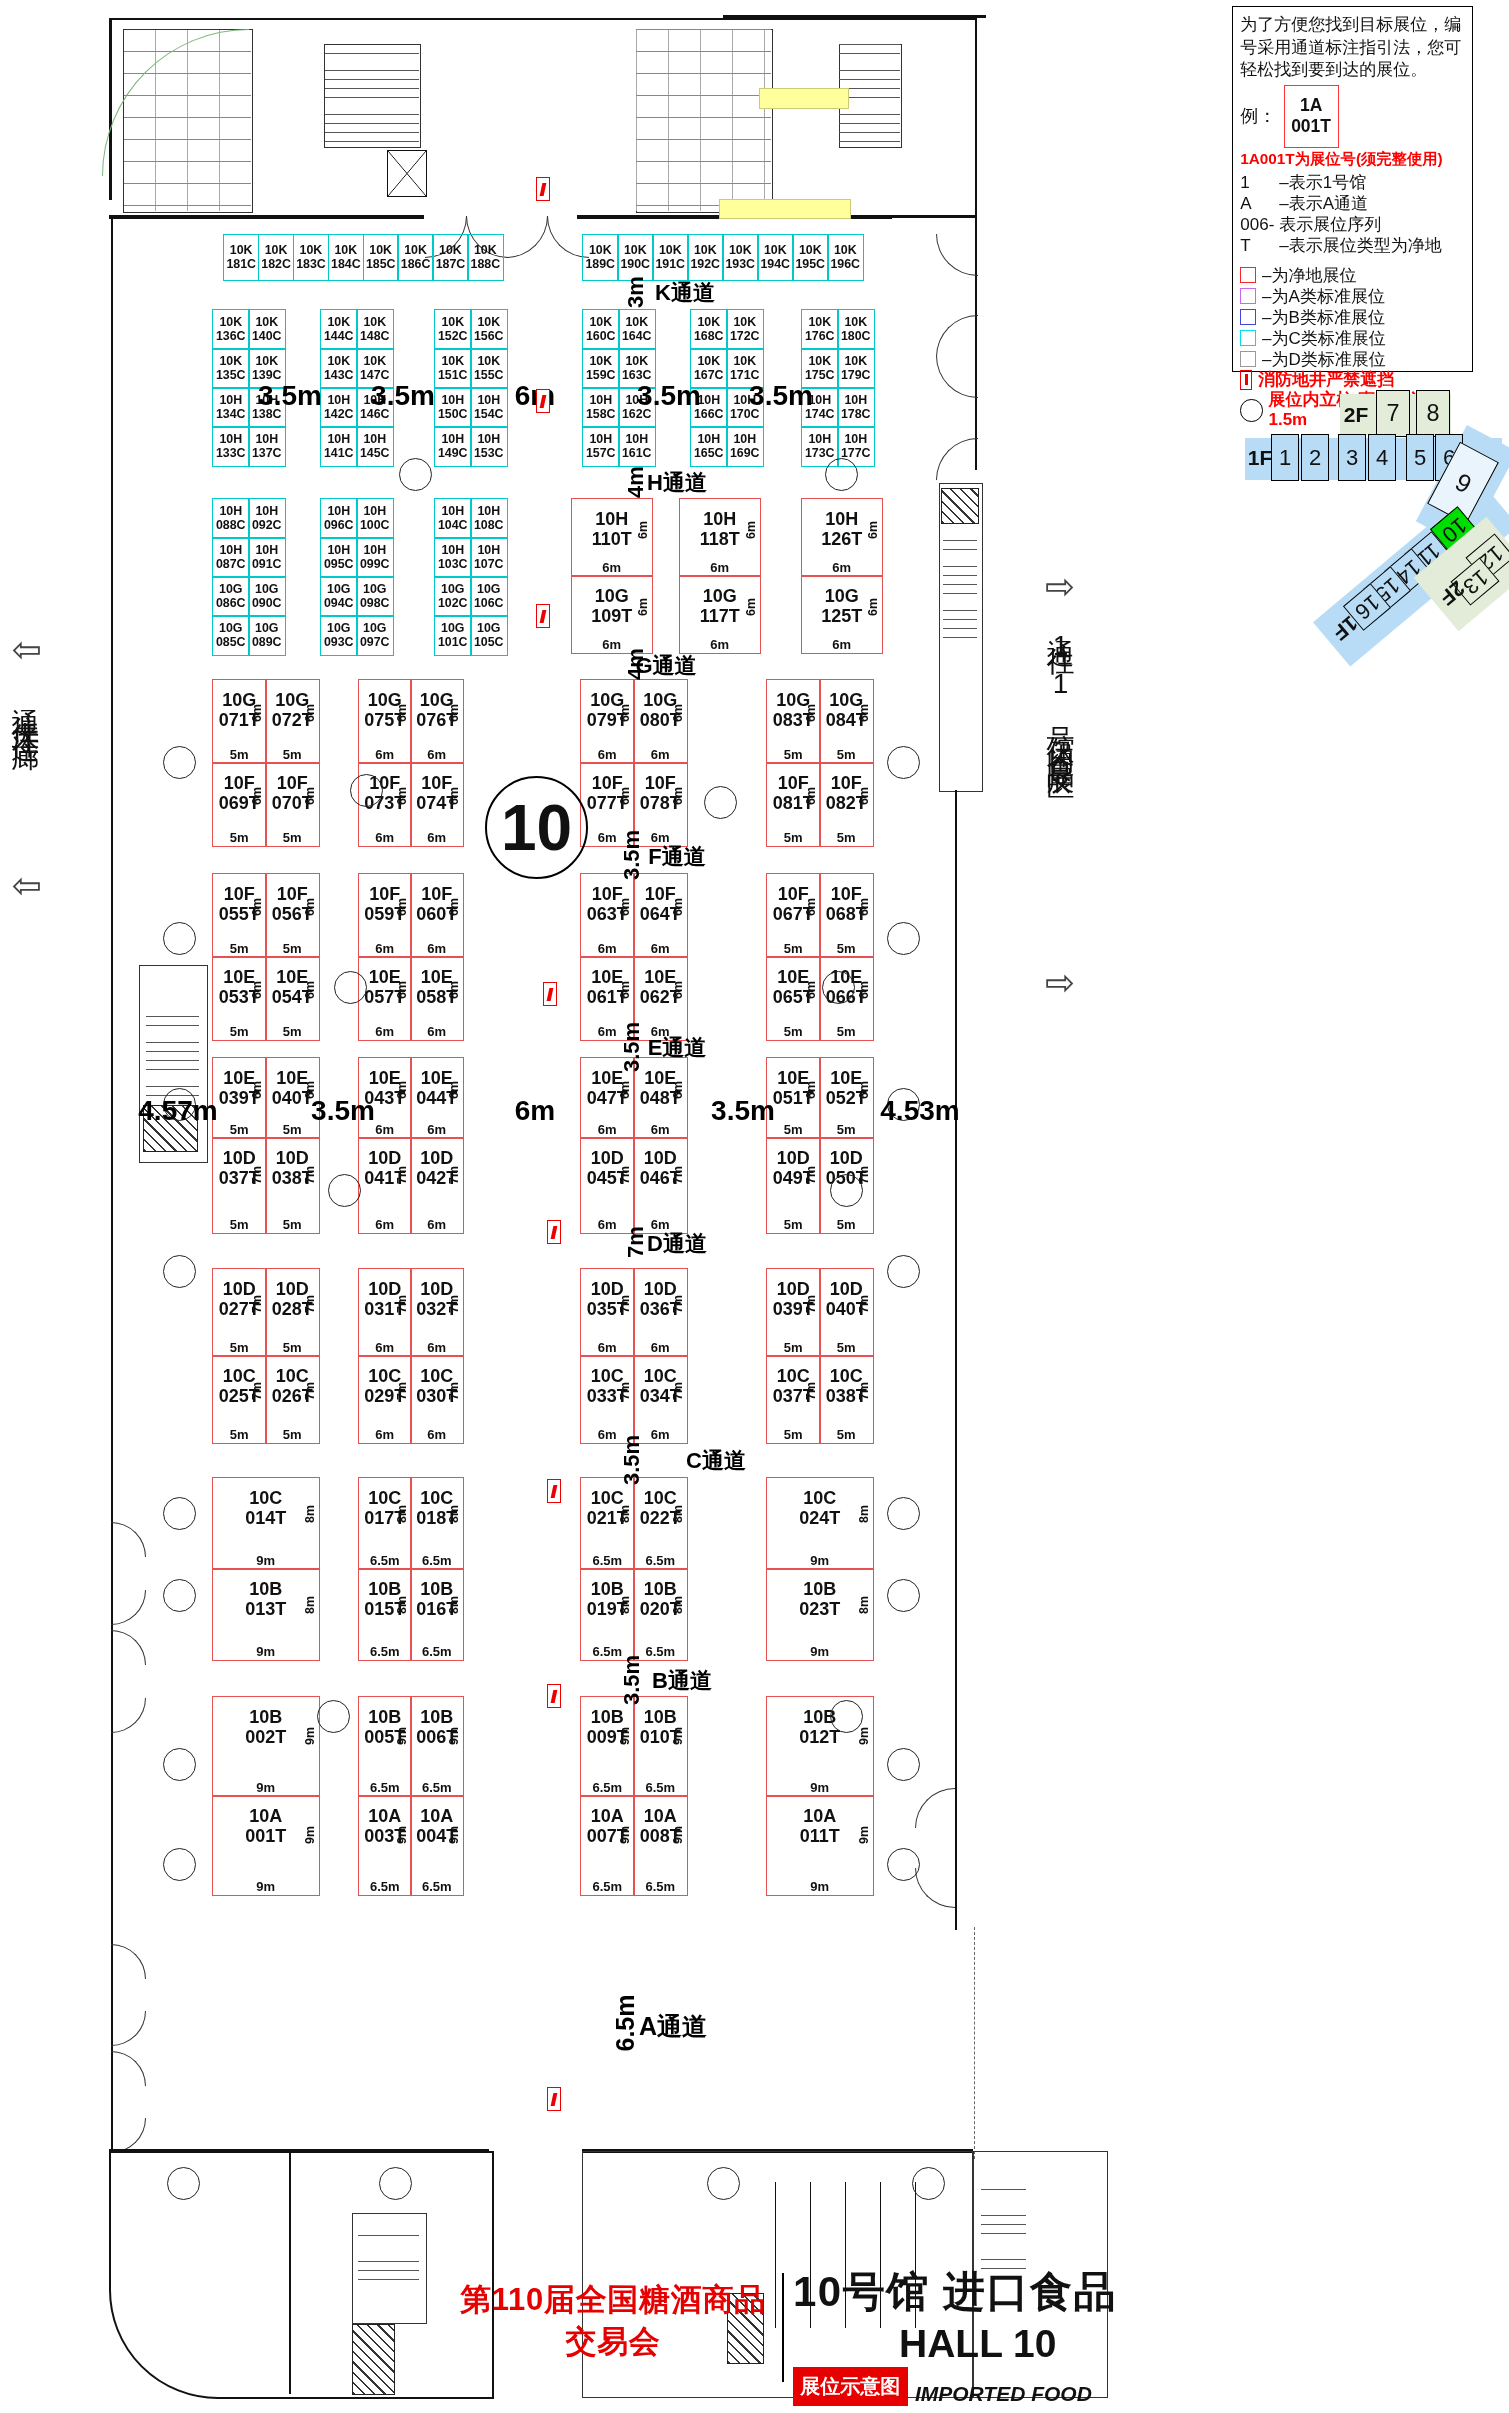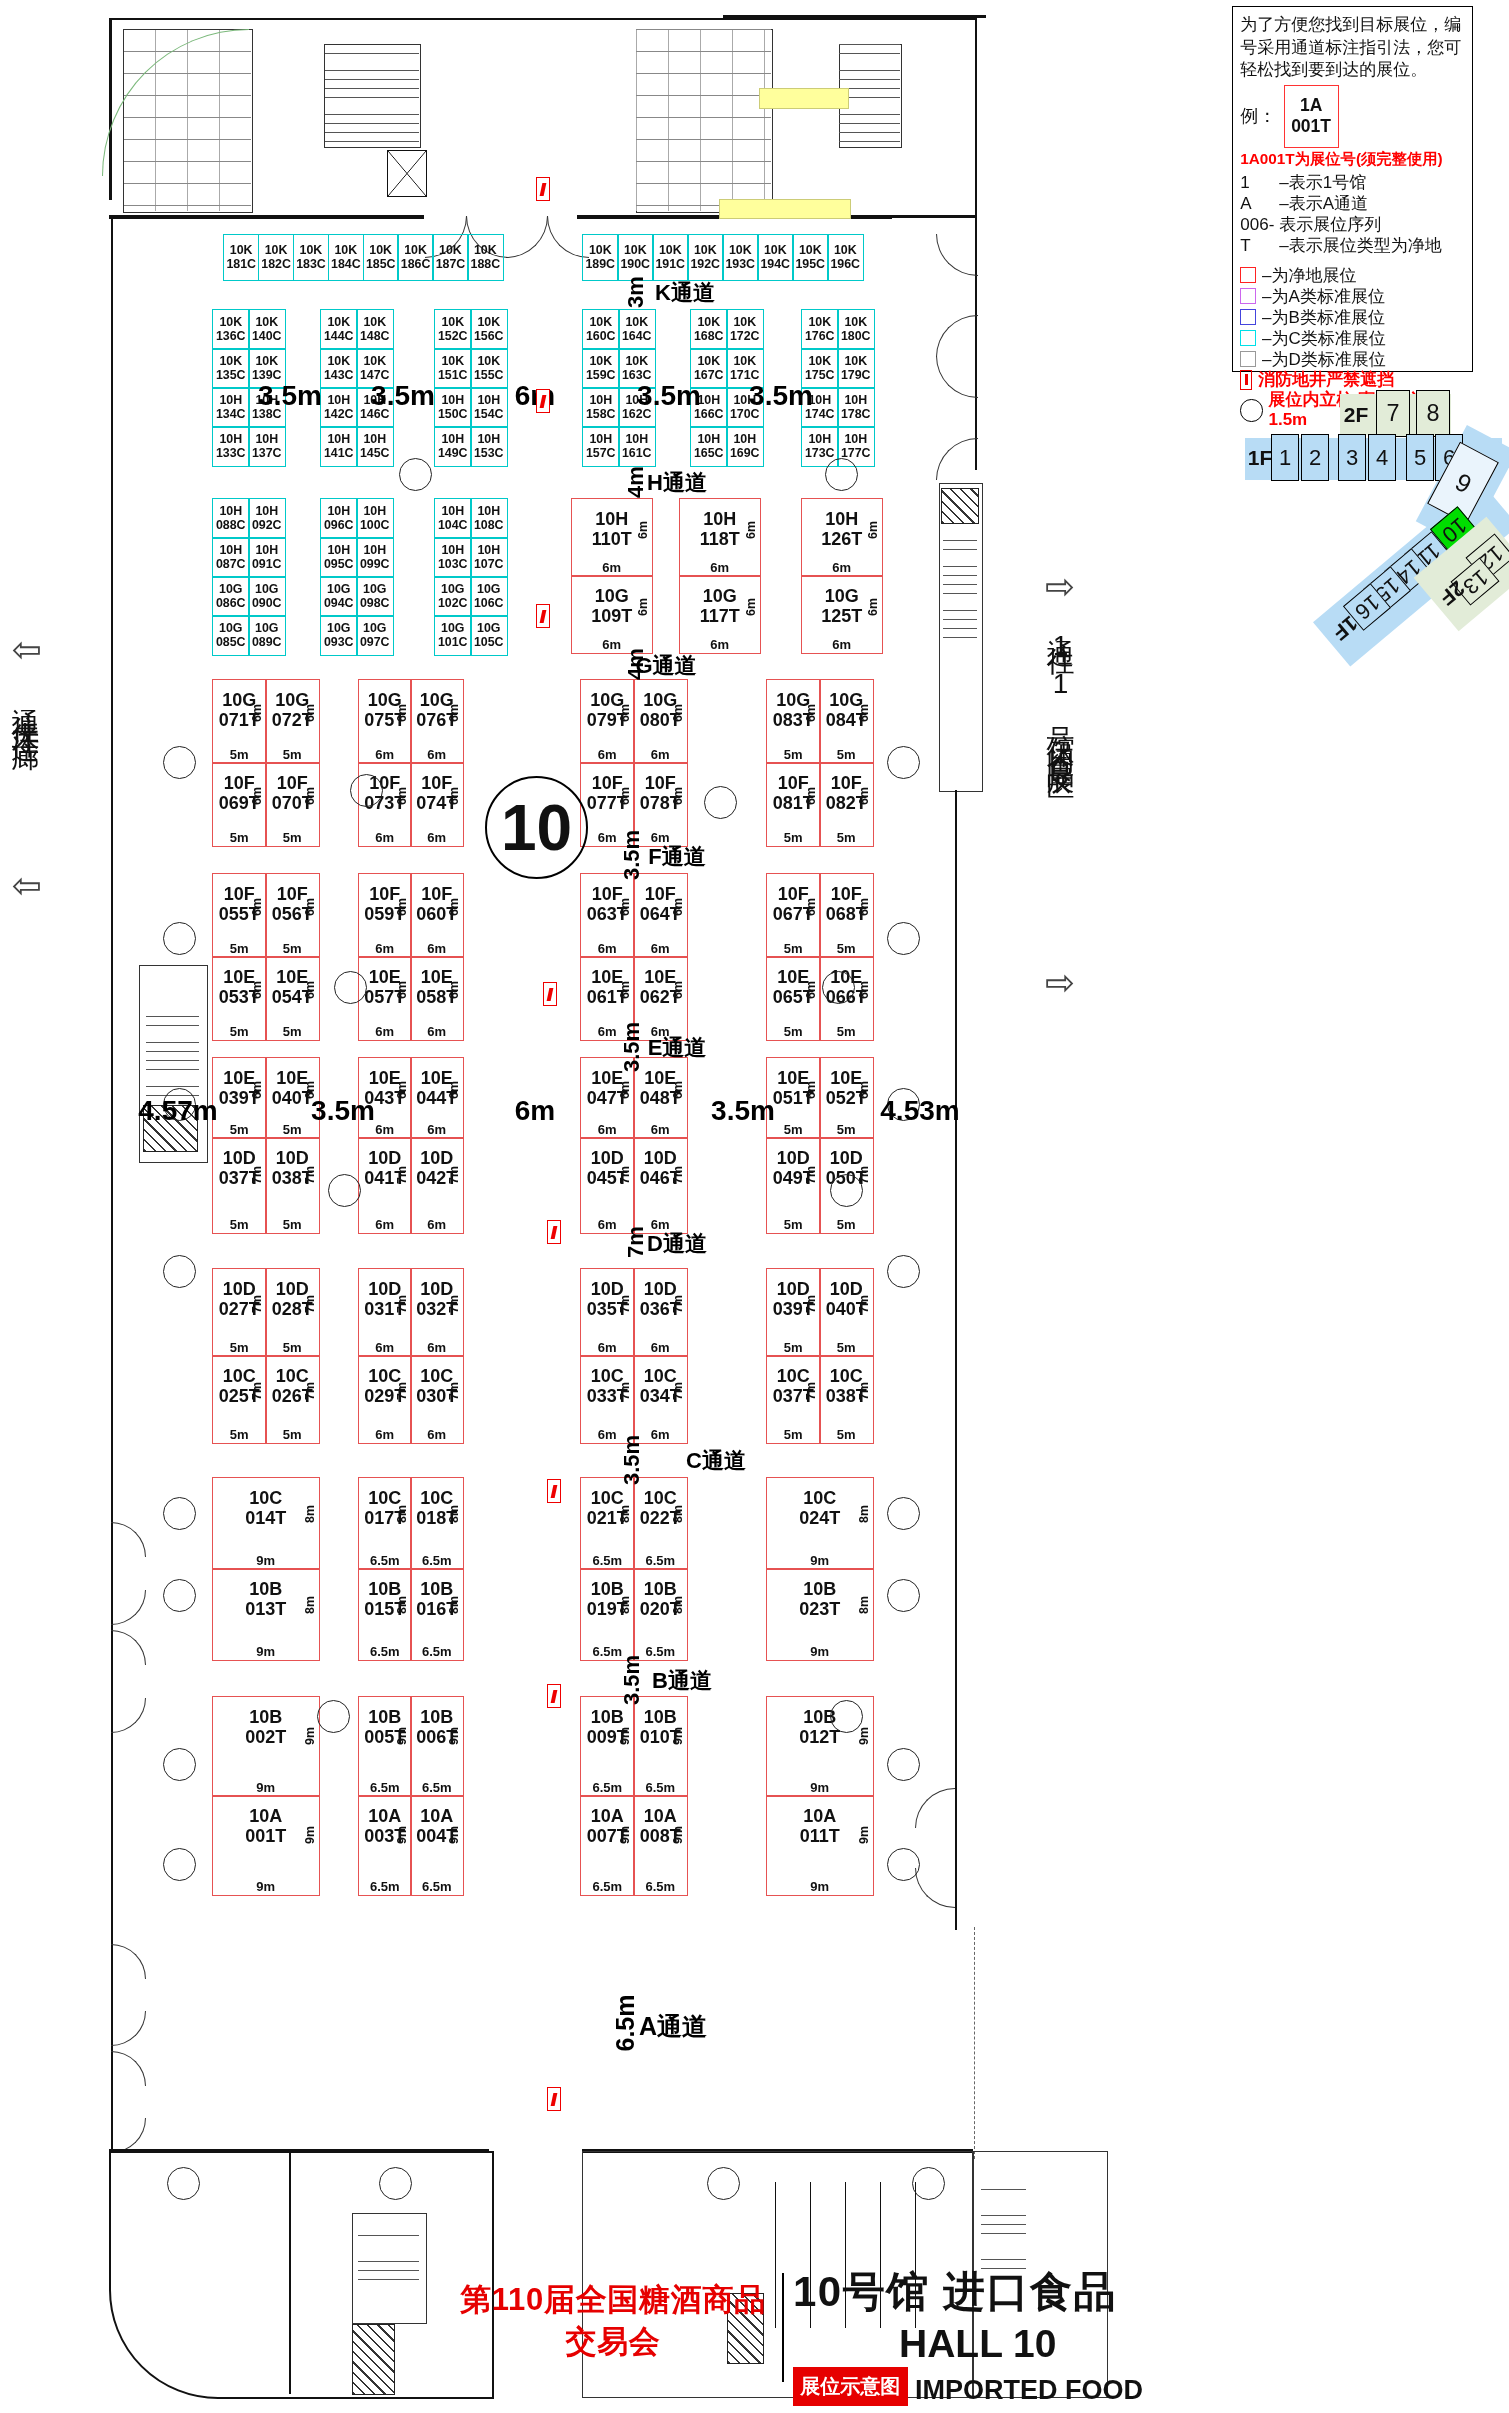--- a/index.html
+++ b/index.html
@@ -70,21 +70,21 @@
   #footer-left{position:absolute;left:451px;top:2276px;width:324px;text-align:center;z-index:7;}
   #footer-left .en{font-size:24px;font-weight:700;}
   #footer-left .en sup{font-size:14.6px;}
   #footer-left .cn{font-size:31px;font-weight:700;color:#e60000;margin-top:2.9px;letter-spacing:0.7px;}
   #footer-div{position:absolute;left:782px;top:2273px;width:1.5px;height:109px;background:#000;z-index:7;}
   #footer-right{position:absolute;left:793px;top:2264px;width:438px;z-index:7;}
   #footer-right .l1{font-size:42px;font-weight:700;letter-spacing:1.5px;}
   #footer-right .l2{font-size:39px;font-weight:700;margin-left:106px;margin-top:1.5px;}
   #footer-right .l3{display:flex;align-items:flex-end;gap:7.3px;margin-top:1.5px;}
   #footer-right .badge{background:#e60000;color:#fff;font-size:20px;font-weight:700;padding:5.8px 7.3px;}
-  #footer-right .l3 .imp{font-size:27px;font-weight:700;}
+  #footer-right .l3 .imp{font-size:21px;font-weight:700;font-style:italic;}
 </style>
 </head>
 <body>
 
 <div id="canvas">
 
   <div id="arch-root">
       <div class="sh h" style="left: 109px; top: 17.5px; width: 868px; height: 2.9px;"></div>
       <div class="sh h" style="left: 723px; top: 14.6px; width: 263px; height: 3.6px;"></div>
       <div class="sh v" style="left: 109px; top: 17.5px; width: 2.9px; height: 182px;"></div>

